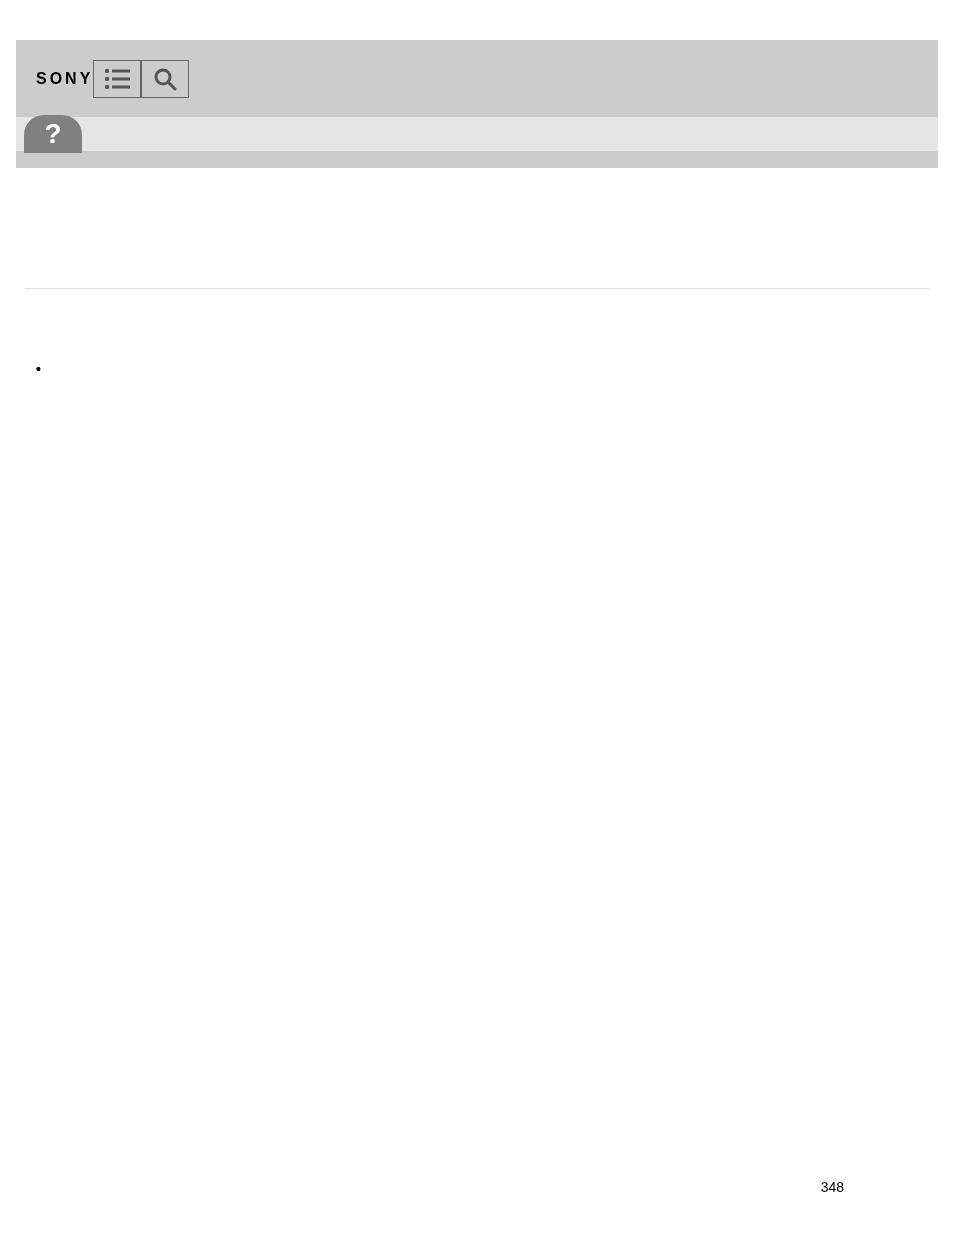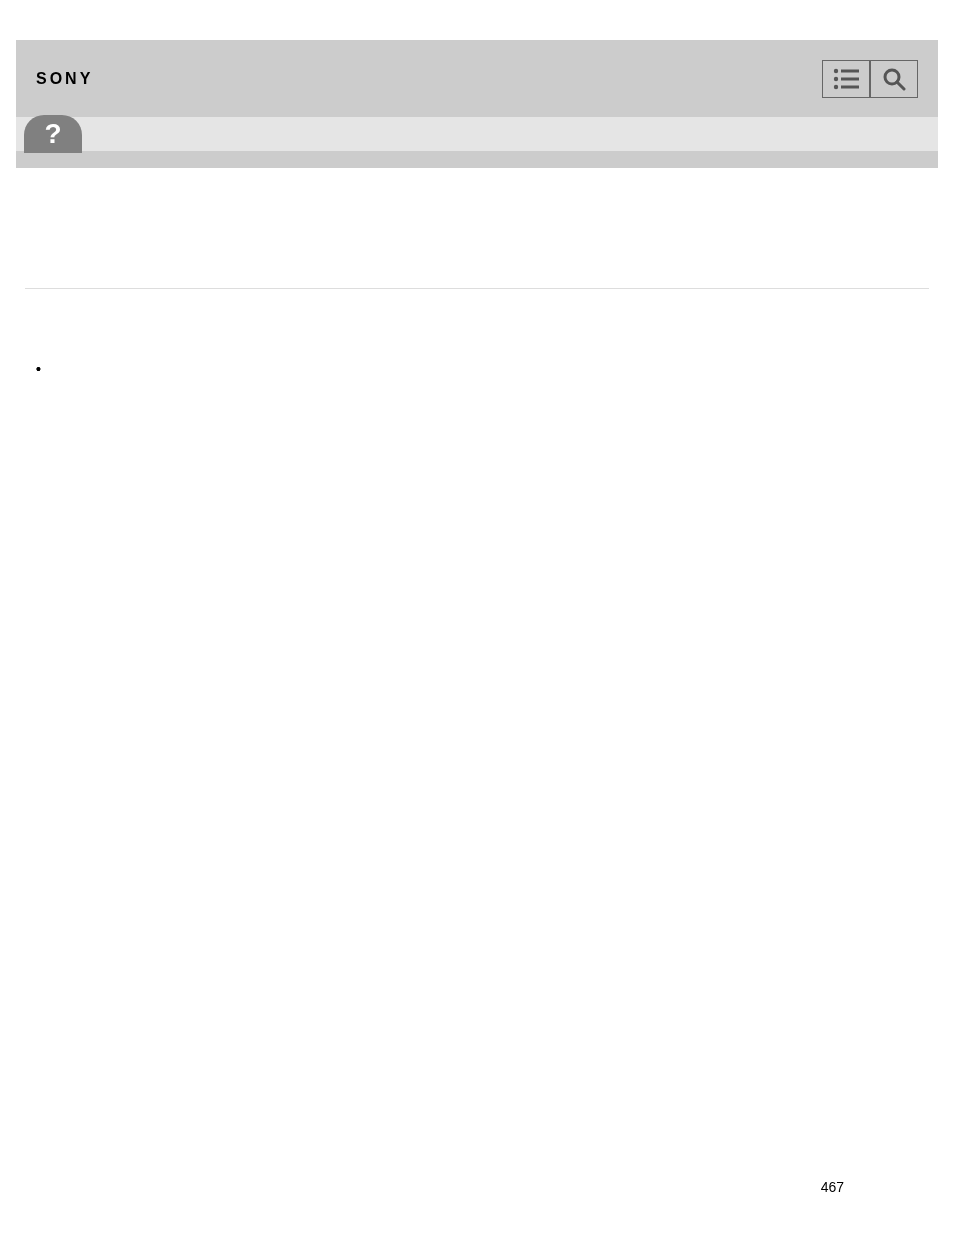--- a/index.html
+++ b/index.html
@@ -16,21 +16,20 @@
     }
     .top-white {
       height: 40px;
       background: #ffffff;
     }
     .header-bar {
       background: #cccccc;
       height: 77px;
       display: flex;
       align-items: center;
-      justify-content: space-between;
       padding: 0 20px;
       margin: 0 16px;
     }
     .logo {
       font-family: Arial, sans-serif;
       font-weight: bold;
       font-size: 16px;
       letter-spacing: 3px;
       color: #000000;
     }
@@ -154,13 +153,13 @@
 <div class="gray-strip"></div>
 
 <div class="content">
   <hr class="divider">
   <ul class="bullet-list">
     <li class="bullet-item"></li>
     <li class="bullet-item"></li>
   </ul>
 </div>
 
-<div class="page-number">467</div>
+<div class="page-number">348</div>
 
 </body></html>

